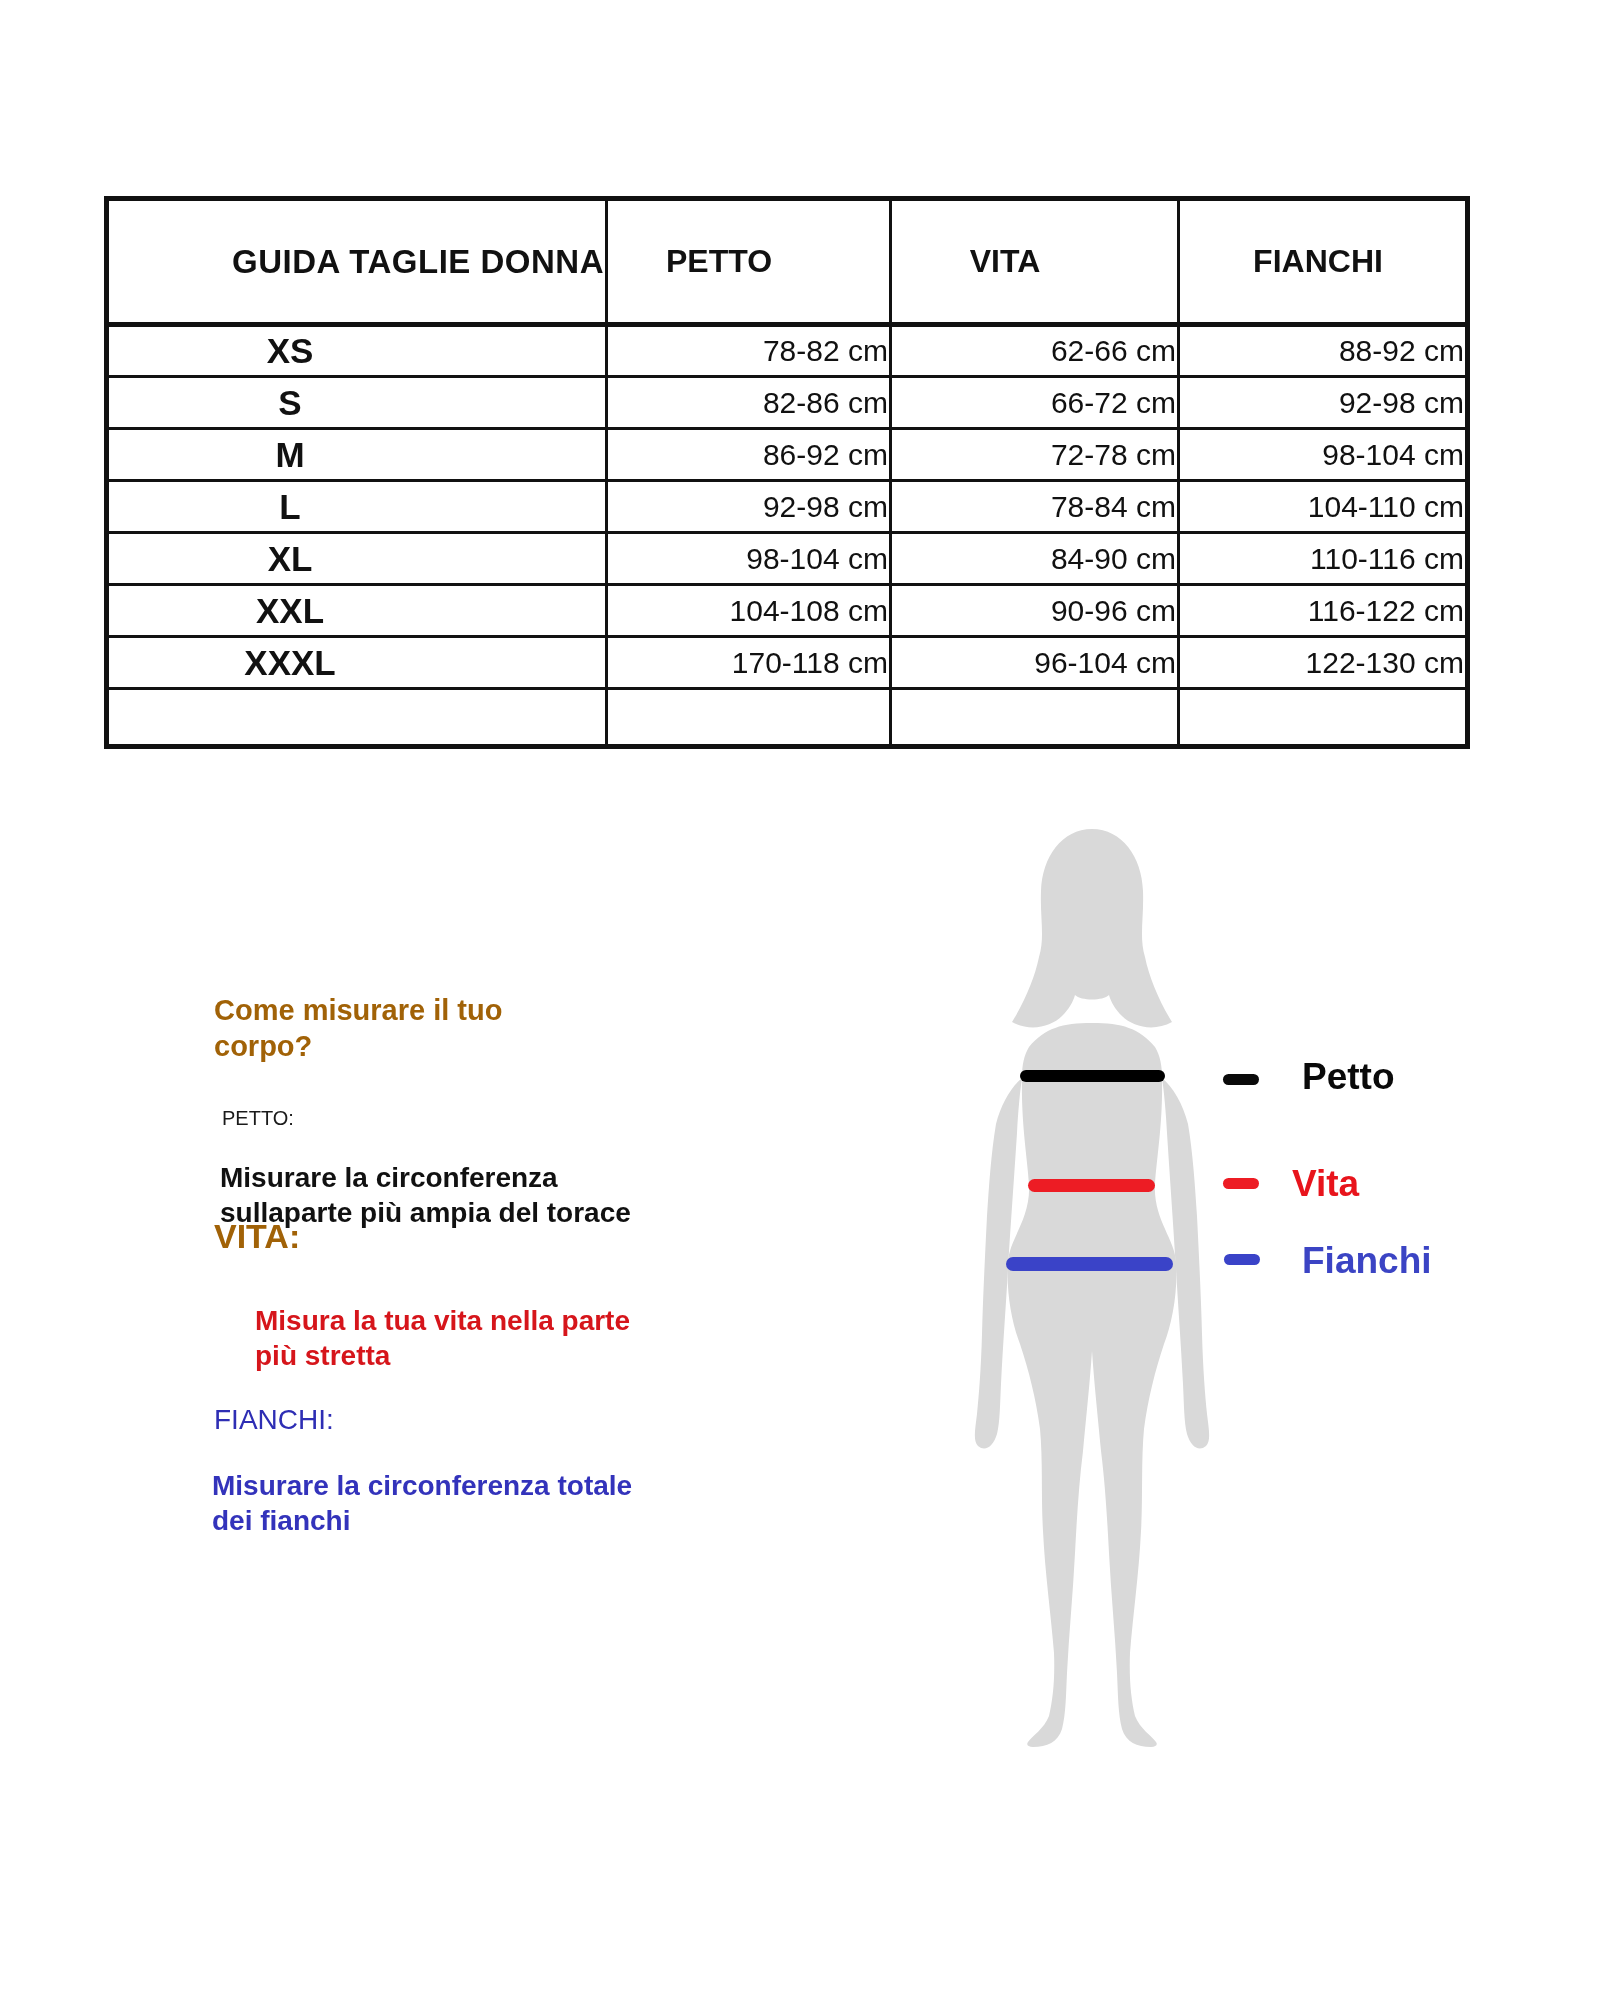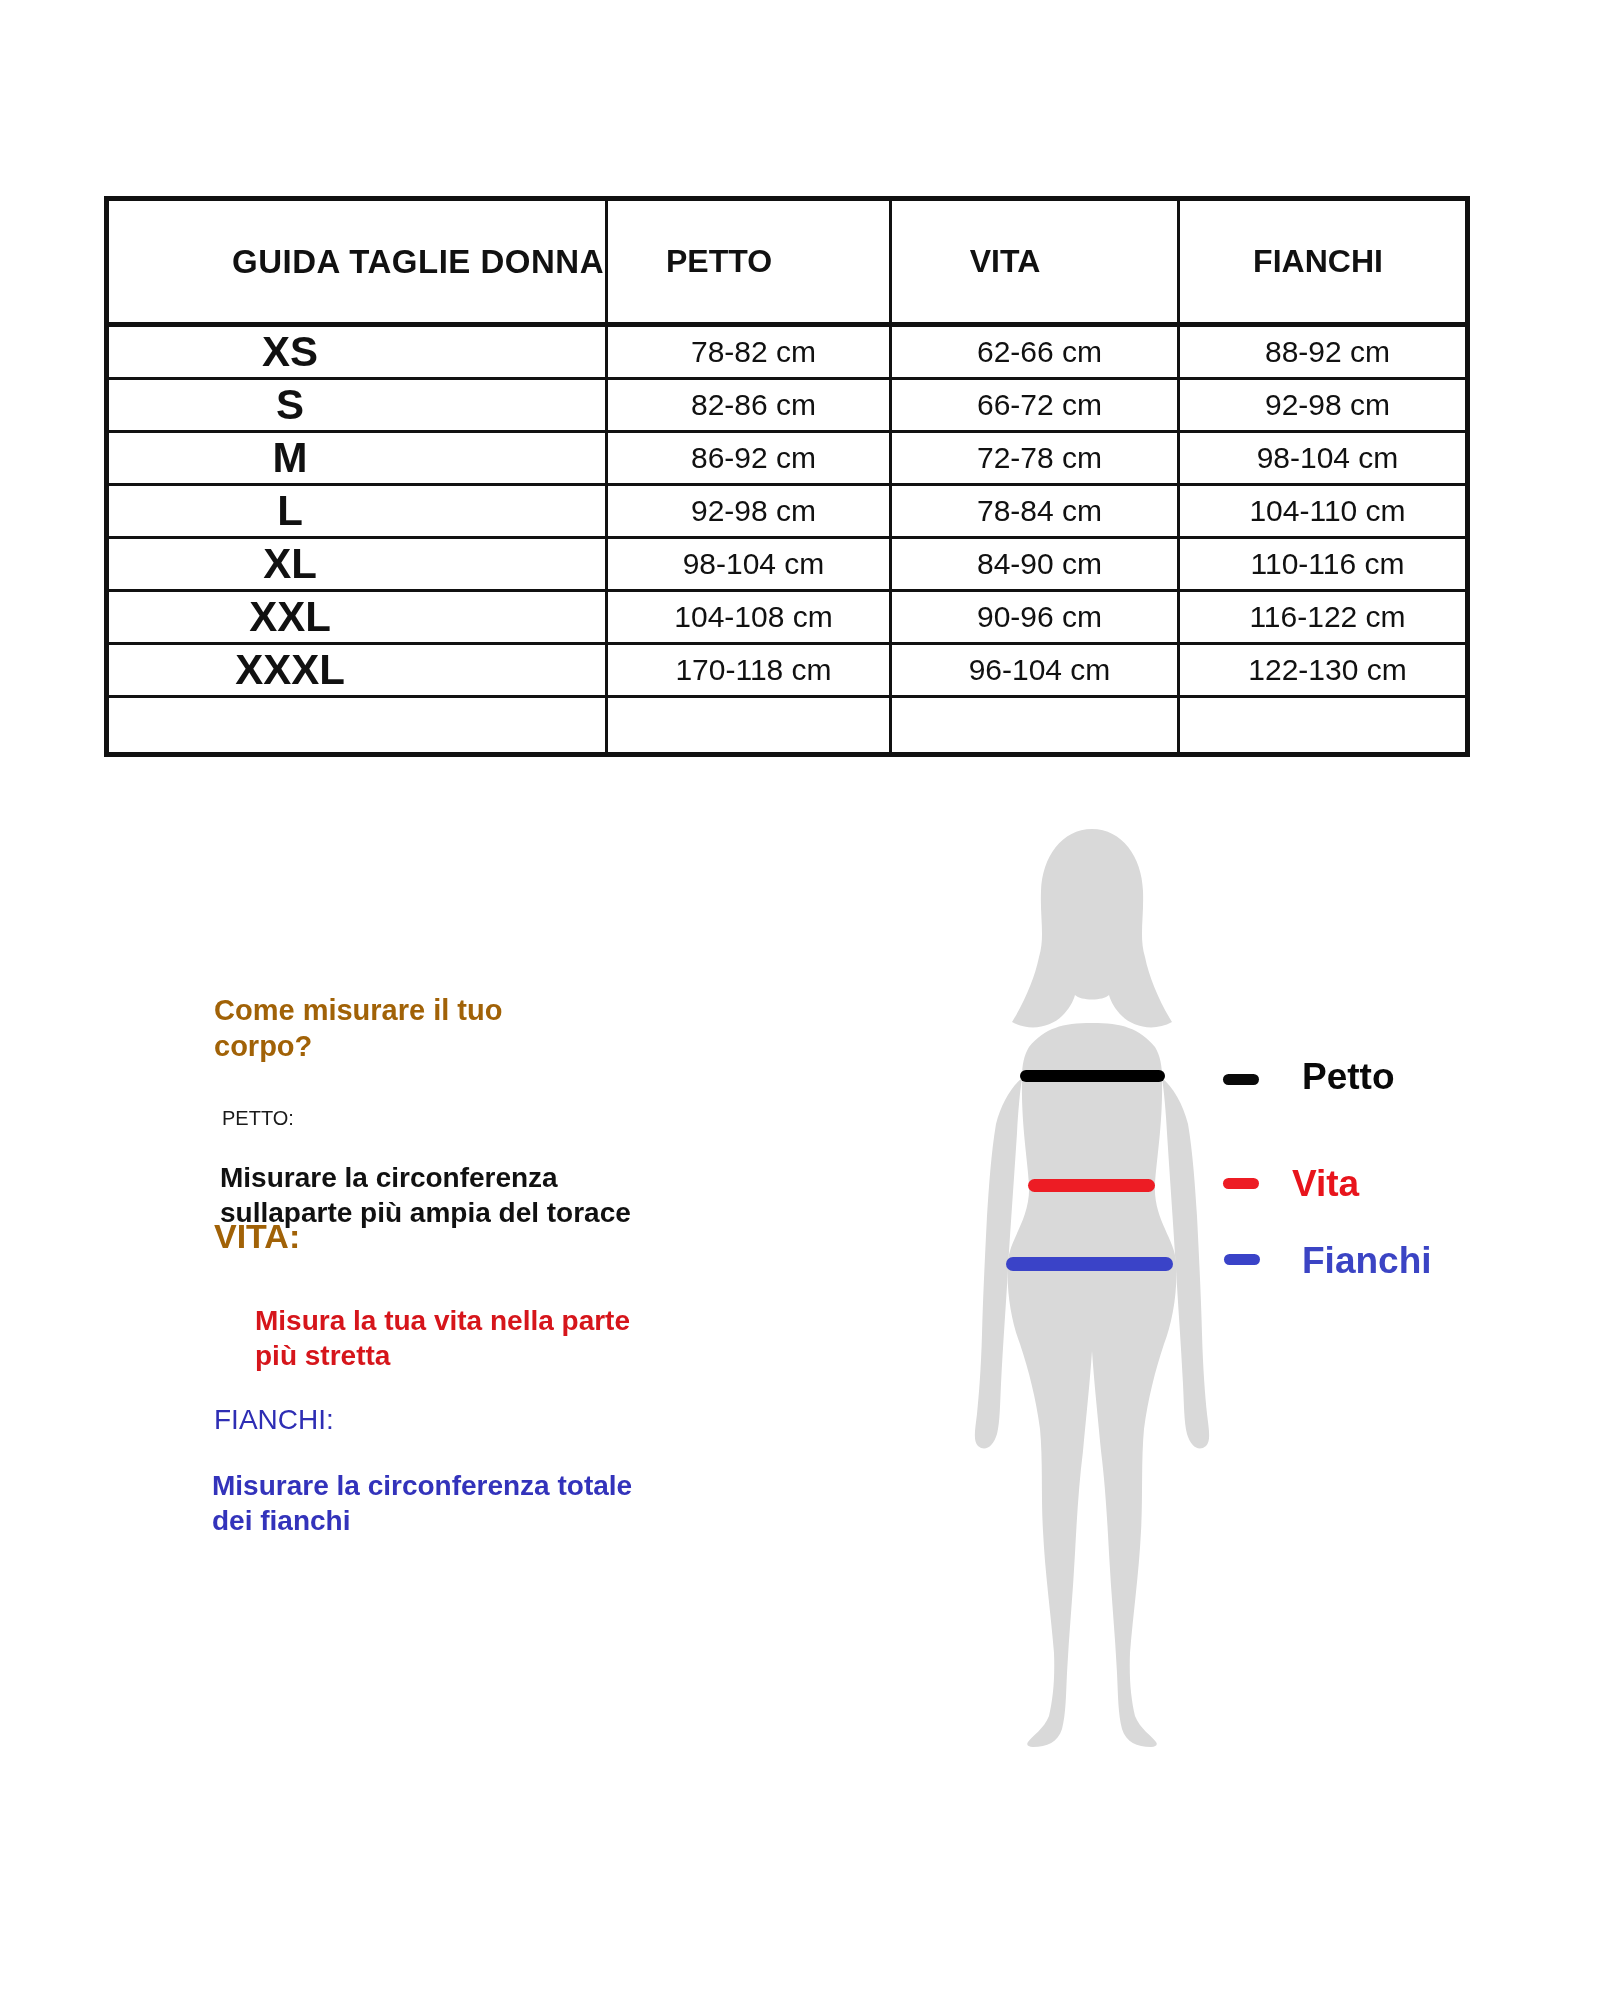--- a/index.html
+++ b/index.html
@@ -36,24 +36,24 @@
   .size-table tr.row-empty    { height: 58px; }
 
   th.cell-corner {
     font-size: 33px; font-weight: bold; text-align: right; letter-spacing: 0.5px;
   }
   th.cell-colhead {
     font-size: 32px; font-weight: bold; text-align: center; padding-right: 60px;
   }
   th.cell-colhead.last { padding-right: 10px; }
   td.cell-size {
-    font-size: 42px; font-weight: bold; text-align: center; padding-right: 135px;
+    font-size: 35px; font-weight: bold; text-align: center; padding-right: 135px;
   }
   td.cell-val {
-    font-size: 30px; font-weight: normal; text-align: center; padding-left: 11px;
+    font-size: 30px; font-weight: normal; text-align: right; padding-left: 11px;
   }
 
   
   .txt {
     position: absolute;
     white-space: pre-line;
     line-height: 36px;
     font-size: 29px;
   }
   .t-intro   { left: 214px; top:  992px; font-weight: bold; color: #a16207; }

